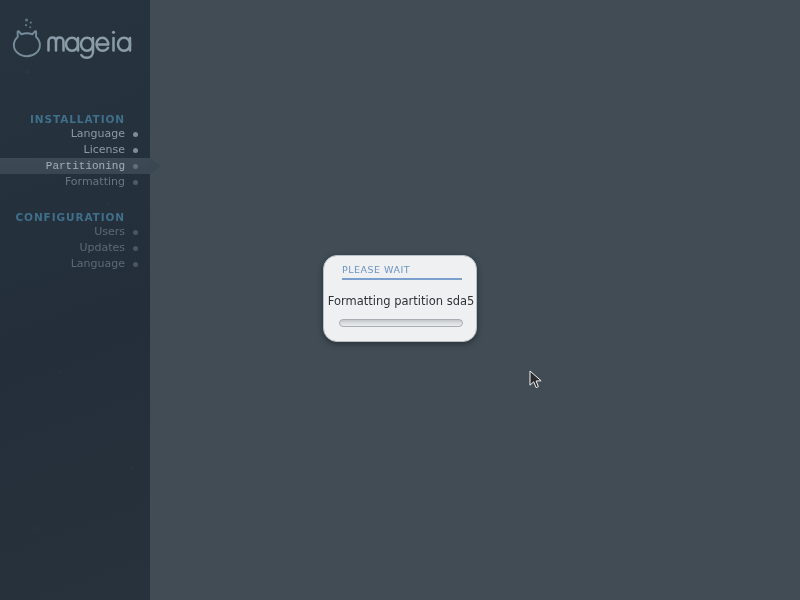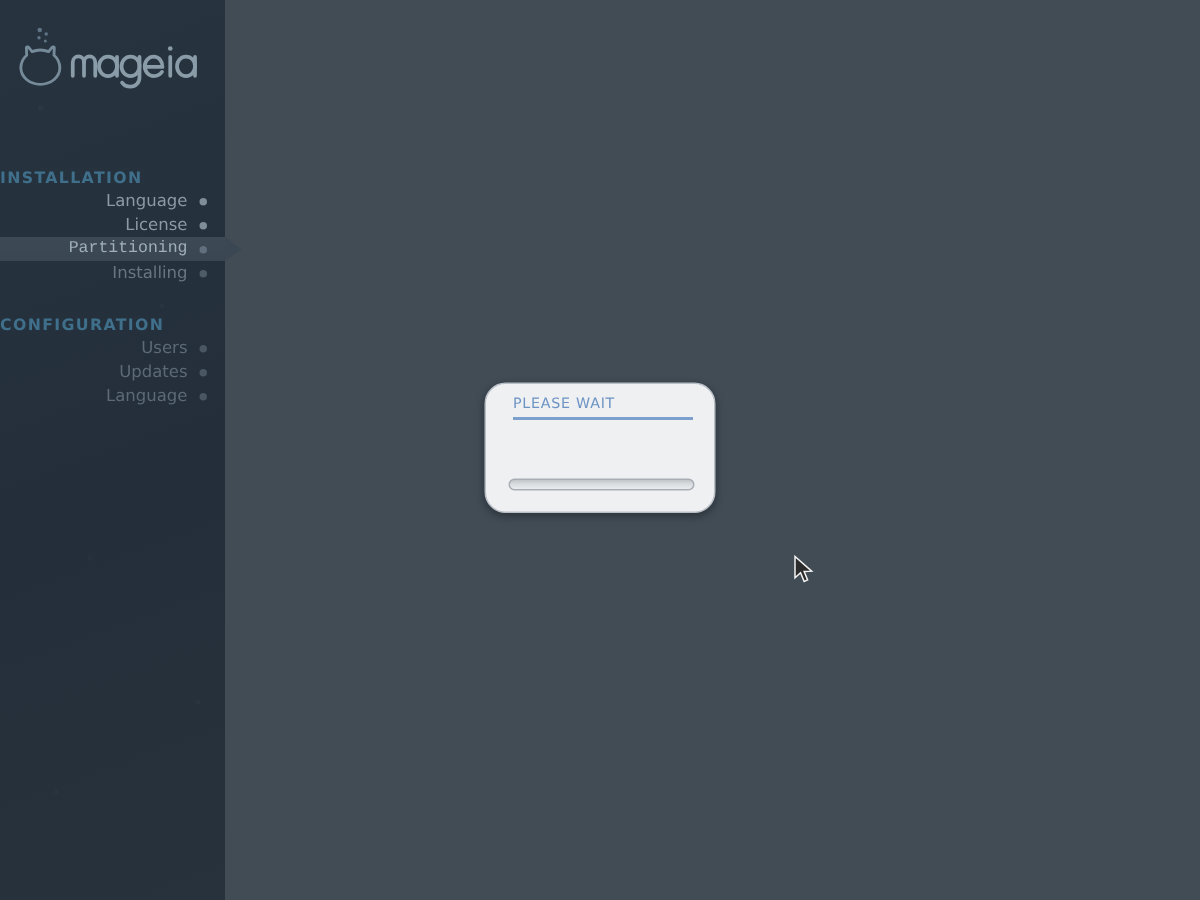--- a/index.html
+++ b/index.html
@@ -42,22 +42,22 @@
 
   
   .menu-group { position: absolute; left: 0; width: 150px; }
   #group-installation { top: 112px; }
   #group-configuration { top: 210px; }
 
   .group-title {
     font-size: 10.5px;
     letter-spacing: 0.9px;
     color: #3f6f8a;
-    text-align: left;
-    padding-right: 13px;
+    text-align: right;
+    padding-right: 25px;
     font-weight: bold;
     line-height: 14px;
     text-transform: uppercase;
   }
   .menu-item {
     position: relative;
     height: 16px;
     line-height: 16px;
     text-align: right;
     padding-right: 25px;
@@ -216,21 +216,21 @@
       </div>
       <div class="menu-item done">
         <span>License</span>
         <span class="dot"></span>
       </div>
       <div class="menu-item active">
         <span>Partitioning</span>
         <span class="dot"></span>
       </div>
       <div class="menu-item pending">
-        <span>Installing</span>
+        <span>Formatting</span>
         <span class="dot"></span>
       </div>
     </div>
 
     <div class="menu-group" id="group-configuration">
       <div class="group-title">CONFIGURATION</div>
       <div class="menu-item future">
         <span>Users</span>
         <span class="dot"></span>
       </div>
@@ -244,20 +244,21 @@
       </div>
     </div>
 
   </div>
 
   <div id="content-panel"></div>
 
   <div id="dialog">
     <div id="dialog-title">PLEASE WAIT</div>
     <div id="dialog-title-rule"></div>
+    <div id="dialog-message">Formatting partition sda5</div>
     <div id="progress-track">
       <div id="progress-fill" style="width: 0%;"></div>
     </div>
   </div>
 
   <div id="cursor" style="left: 529px; top: 370px;">
     <svg width="14" height="20" viewBox="0 0 14 20" xmlns="http://www.w3.org/2000/svg">
       <path d="M1 1 L1 15.2 L4.7 11.8 L7.1 17.6 L9.4 16.6 L7.1 11.0 L12.1 10.8 Z" fill="#2b2b2b" stroke="#f2f2f2" stroke-width="1"></path>
     </svg>
   </div>

